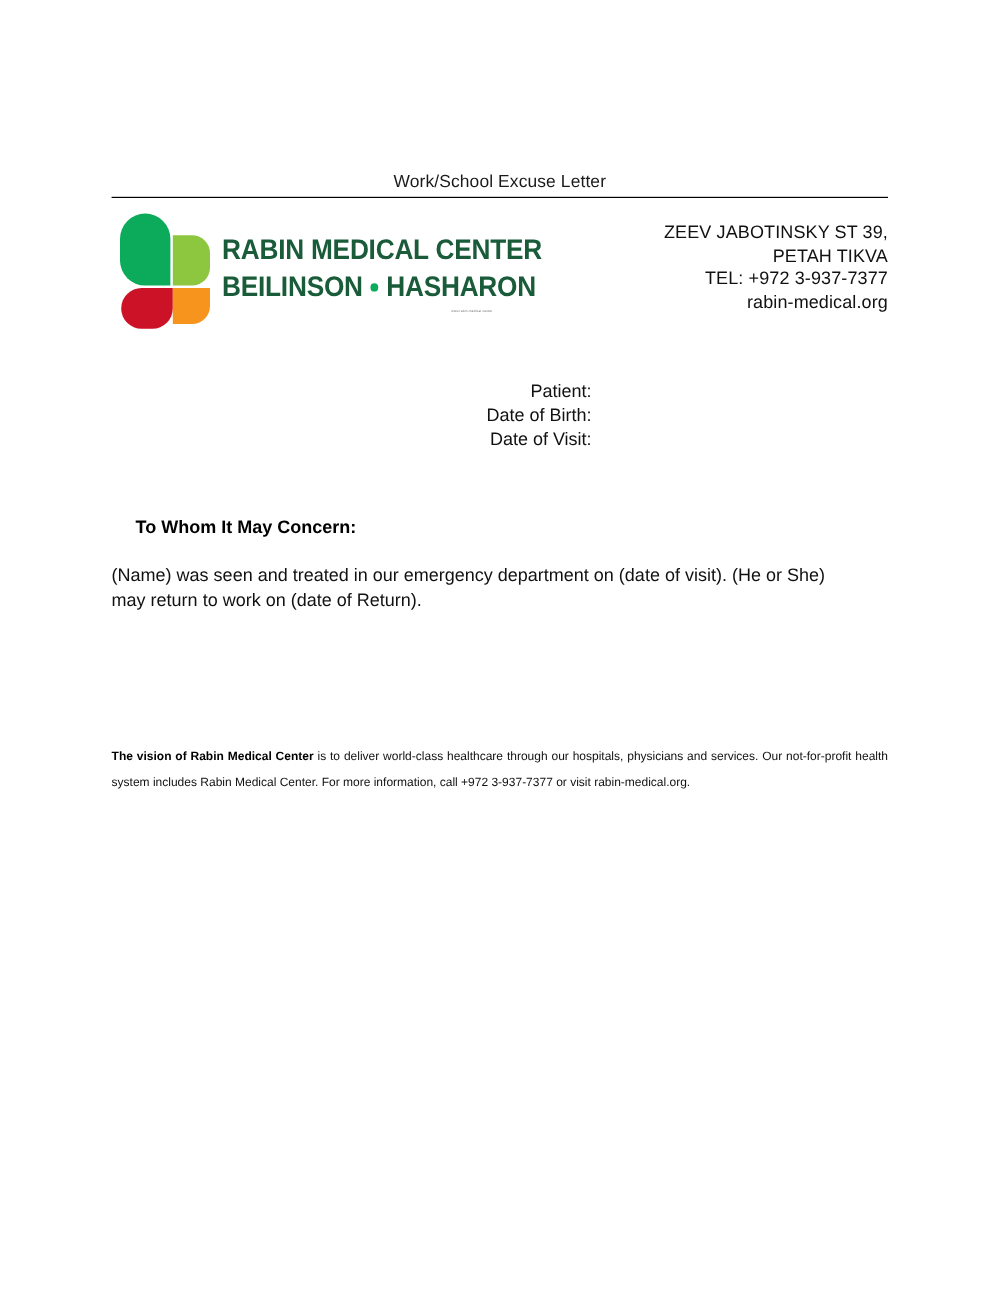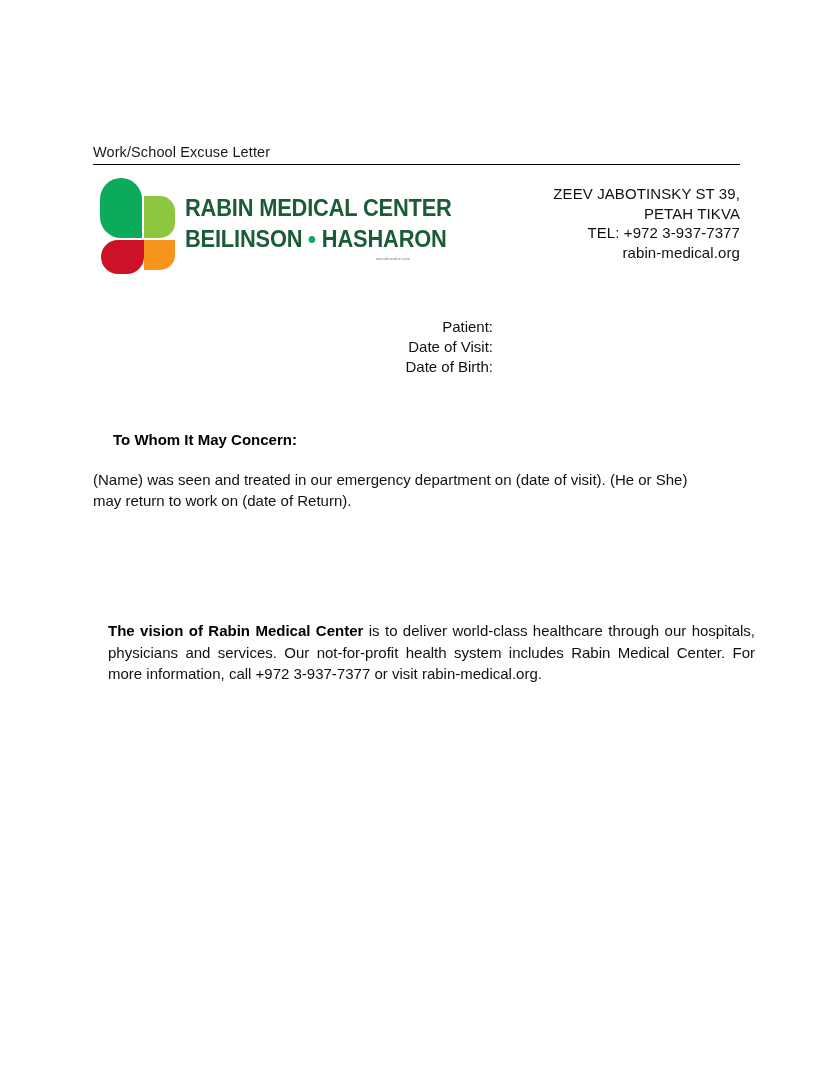--- a/index.html
+++ b/index.html
@@ -30,20 +30,21 @@
     left: 93px;
     top: 143px;
     width: 647px;
   }
   .doc-header-title {
     font-size: 14.5px;
     line-height: 18px;
     color: #1a1a1a;
     letter-spacing: 0.1px;
     white-space: nowrap;
+    text-align: center;
   }
   .header-rule {
     margin-top: 3px;
     width: 647px;
     height: 0;
     border-top: 1.6px solid #000000;
   }
 
   
   .letterhead {
@@ -210,24 +211,24 @@
     left: 93px;
     top: 545px;
     width: 625px;
     font-size: 15px;
     line-height: 21px;
     color: #111111;
   }
 
   .para-3 {
     position: absolute;
-    left: 108px;
+    left: 93px;
     top: 620px;
     width: 647px;
-    font-size: 15px;
+    font-size: 10px;
     line-height: 21.5px;
     color: #111111;
     text-align: justify;
     text-justify: inter-word;
   }
   .para-3 b {
     font-weight: bold;
     color: #000000;
   }
 </style>
@@ -265,22 +266,22 @@
       <div class="address-line">ZEEV JABOTINSKY ST 39,</div>
       <div class="address-line">PETAH TIKVA</div>
       <div class="address-line">TEL: +972 3-937-7377</div>
       <div class="address-line">rabin-medical.org</div>
     </div>
 
   </div>
 
   <div class="patient-block">
     <div class="patient-line">Patient:</div>
+    <div class="patient-line">Date of Birth:</div>
     <div class="patient-line">Date of Visit:</div>
-    <div class="patient-line">Date of Birth:</div>
   </div>
 
   <div class="salutation">To Whom It May Concern:</div>
 
   <div class="para-1">(Name) was seen and treated in our emergency department on (date of visit). (He or She) may return to work on (date of Return).</div>
 
 
   <div class="para-3">
     <b>The vision of Rabin Medical Center</b><span> is to deliver world-class healthcare through our hospitals, physicians and services. Our not-for-profit health system includes Rabin Medical Center. For more information, call +972 3-937-7377 or visit rabin-medical.org.</span>
   </div>

